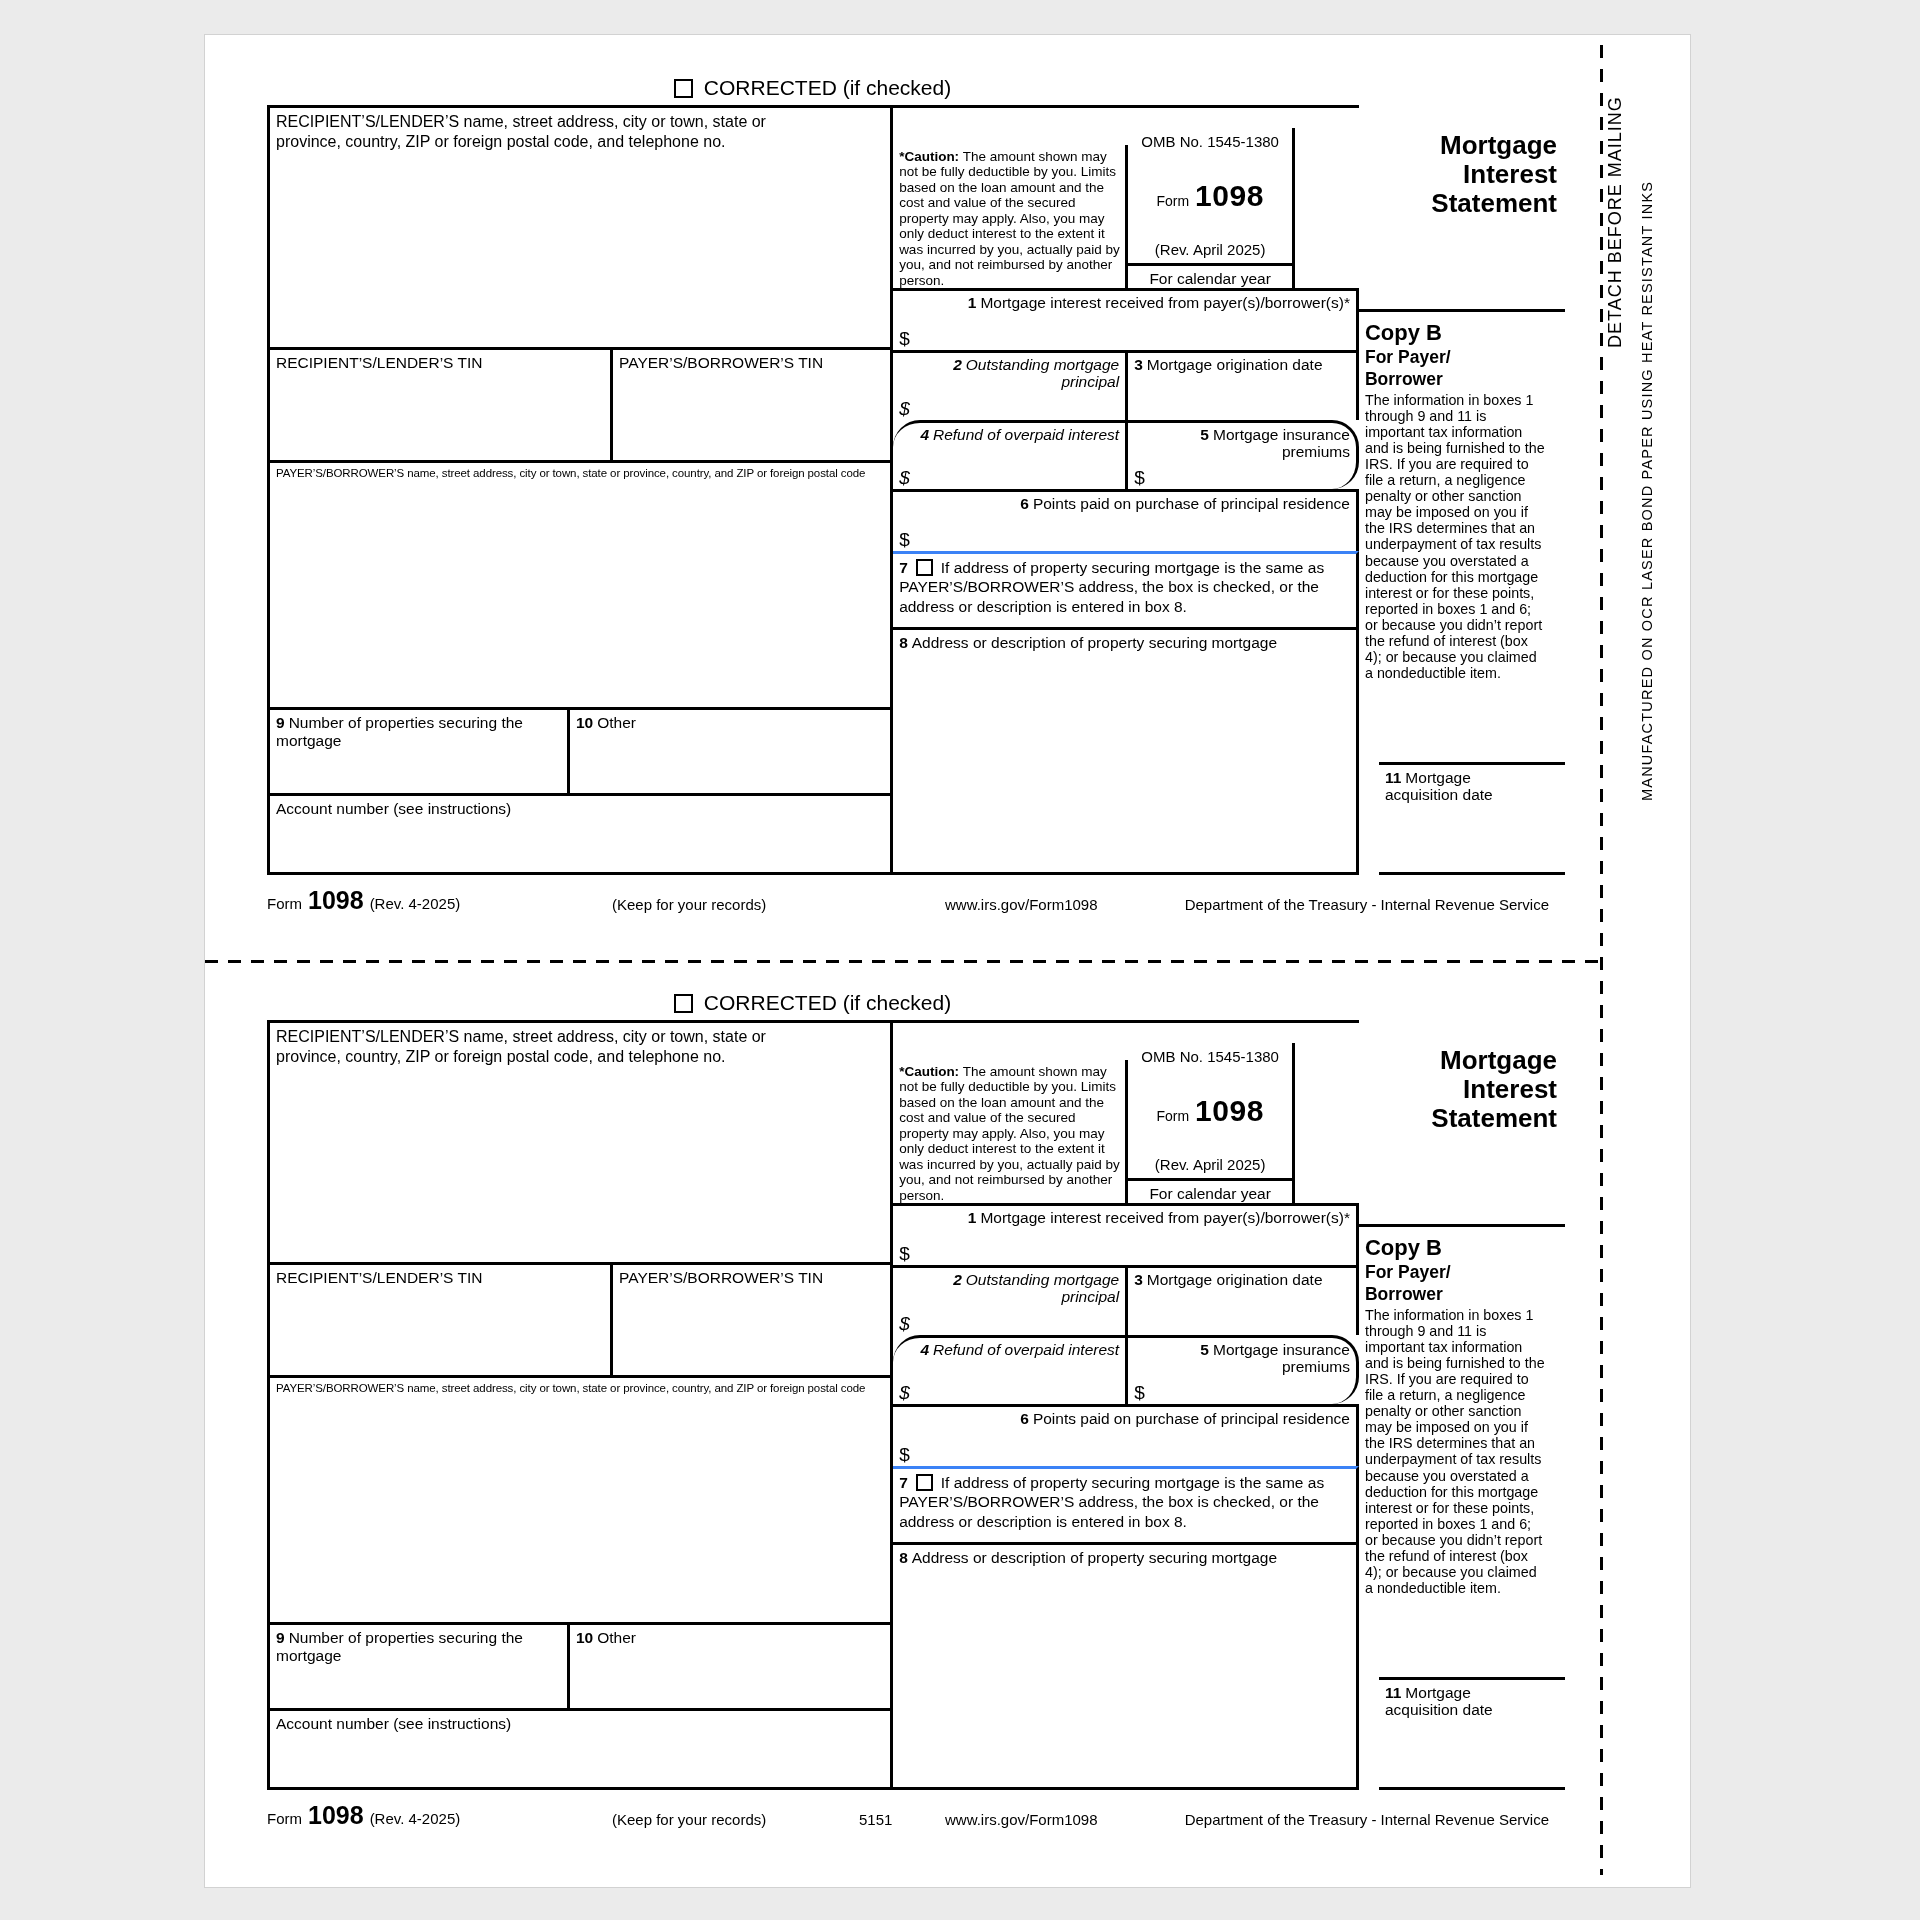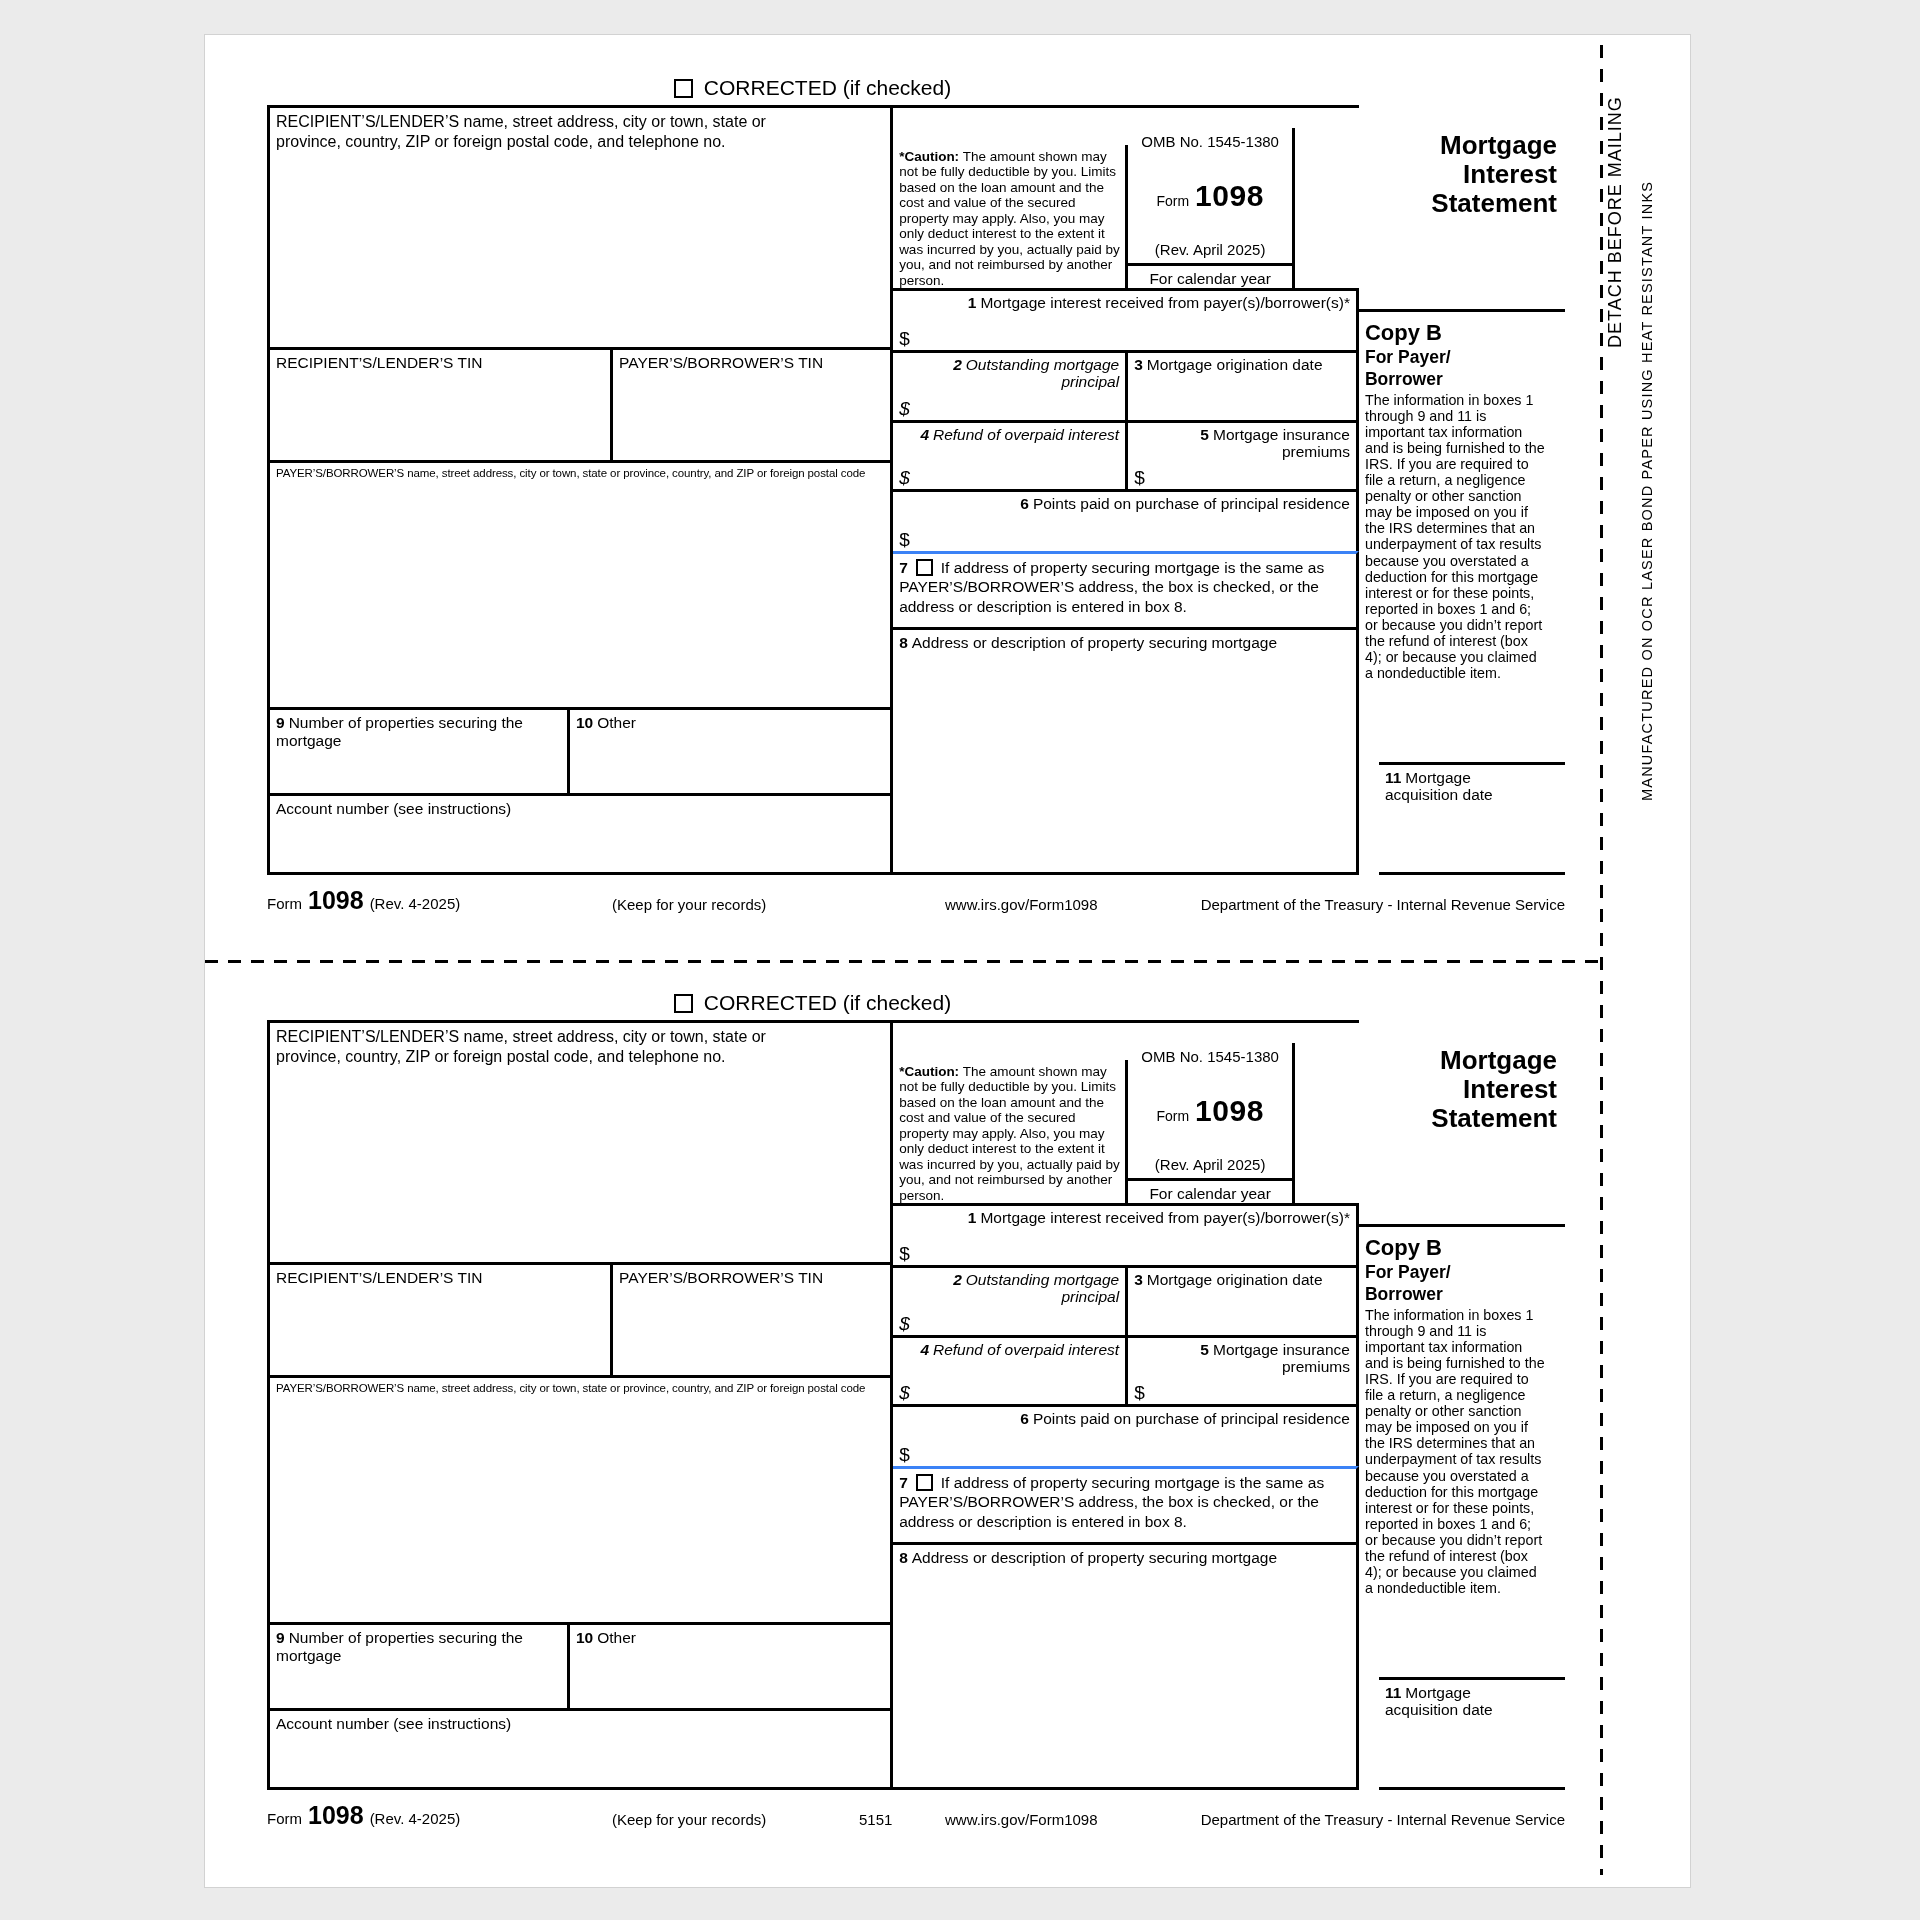--- a/index.html
+++ b/index.html
@@ -39,21 +39,21 @@
   .omb-stack{box-sizing:border-box;width:167px;border-right:3px solid #000;display:flex;flex-direction:column;}
   .omb-upper{box-sizing:border-box;height:138px;border-bottom:3px solid #000;display:flex;
              flex-direction:column;justify-content:space-between;align-items:center;
              text-align:center;font-size:15px;padding:5px 2px;}
   .omb-cal{flex:1;text-align:center;font-size:15.5px;padding-top:4px;}
   .formnum-line{display:flex;align-items:baseline;gap:6px;}
   .formnum-word{font-size:14px;}
   .formnum-big{font-size:30px;font-weight:bold;letter-spacing:0.5px;}
   .c-b1{height:55px;border-top:3px solid #000;border-right:3px solid #000;padding:3px 6px;}
   .c-b23{height:71px;border-top:3px solid #000;border-right:3px solid #000;display:flex;padding:0;}
-  .c-b45{height:69px;border-top:3px solid #000;border-right:3px solid #000;display:flex;padding:0;}
+  .c-b45{height:69px;border-top:3px solid #000;border-right:3px solid #000;display:flex;padding:0;border-radius:27px;}
   .sub{box-sizing:border-box;width:235px;border-right:3px solid #000;padding:3px 6px;font-style:italic;}
   .sub2{box-sizing:border-box;flex:1;padding:3px 6px;}
   .c-b6{height:56px;border-top:3px solid #000;border-right:3px solid #000;padding:3px 6px;}
   .c-b7{height:69px;border-top:3px solid #3b82f6;border-right:3px solid #000;padding:4px 6px;
         line-height:1.25;}
   .c-b8{height:260px;border-top:3px solid #000;border-right:3px solid #000;border-bottom:3px solid #000;}
   
   .c-rtitle{height:190px;text-align:right;padding:26px 8px 0 30px;}
   .rtitle-text{font-size:26px;font-weight:bold;line-height:1.12;}
   .c-rcopy{height:470px;border-top:3px solid #000;text-align:left;padding:8px 20px 0 6px;}
@@ -76,21 +76,21 @@
   .corrected{position:absolute;top:-30px;left:0;width:1091px;height:26px;display:flex;
              align-items:center;justify-content:center;gap:11px;font-size:21px;}
   .cb-large{box-sizing:border-box;width:19px;height:19px;border:2.5px solid #000;background:#fff;}
   
   .form-footer{position:absolute;left:0;top:calc(100% + 12px);width:100%;height:28px;font-size:15px;}
   .ff-sig{position:absolute;left:0;bottom:0;display:flex;align-items:baseline;gap:6px;white-space:nowrap;}
   .ff-num{font-size:25px;font-weight:bold;}
   .ff-keep{position:absolute;left:345px;bottom:2px;white-space:nowrap;}
   .ff-code{position:absolute;left:592px;bottom:2px;white-space:nowrap;}
   .ff-url{position:absolute;left:678px;bottom:2px;white-space:nowrap;}
-  .ff-dept{position:absolute;right:0;bottom:2px;white-space:nowrap;}
+  .ff-dept{position:absolute;right:16px;bottom:2px;white-space:nowrap;}
   
   .h-perf{position:absolute;left:0;top:925px;width:1395px;height:3px;
           background:repeating-linear-gradient(90deg,#000 0 13px,transparent 13px 23px);}
   .v-perf{position:absolute;left:1395px;top:10px;width:3px;height:1830px;
           background:repeating-linear-gradient(180deg,#000 0 13px,transparent 13px 24px);}
   
   .vtext{position:absolute;writing-mode:vertical-rl;transform:rotate(180deg);
          text-align:center;white-space:nowrap;}
   .vtext-detach{left:1400px;top:78px;height:235px;width:30px;font-size:18px;letter-spacing:1px;}
   .vtext-paper{left:1434px;top:78px;height:755px;width:24px;font-size:14.5px;letter-spacing:1.2px;}

